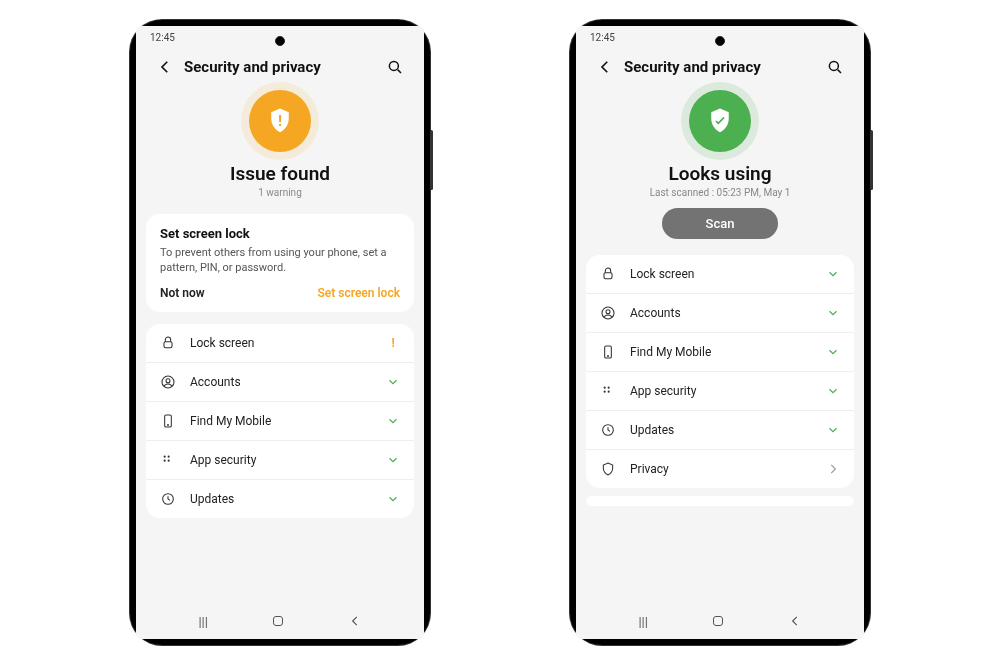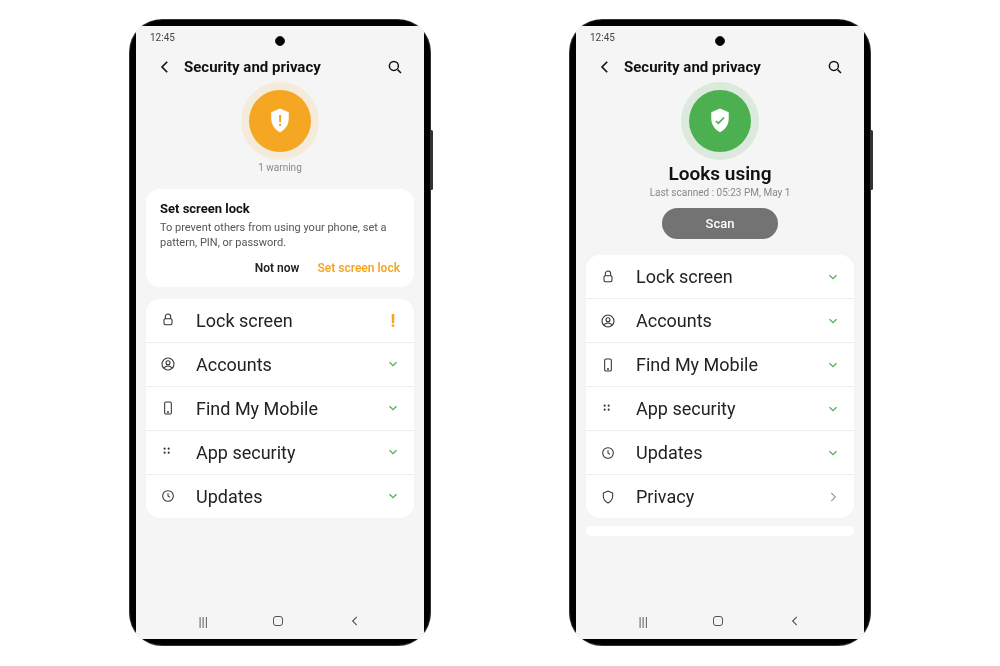--- a/index.html
+++ b/index.html
@@ -22,25 +22,25 @@
   .hero { text-align:center; padding: 4px 14px 10px; }
   .status-badge { width:62px; height:62px; border-radius:50%; margin:0 auto 10px; display:flex; align-items:center; justify-content:center; position:relative; }
   .status-badge.warn { background:#f5a623; box-shadow: 0 0 0 8px rgba(245,166,35,0.12); }
   .status-badge.ok { background:#4caf50; box-shadow: 0 0 0 8px rgba(76,175,80,0.15); }
   .status-title { font-size:19px; font-weight:600; color:#111; }
   .status-sub { font-size:10px; color:#888; margin-top:2px; }
   .scan-btn { margin-top:10px; display:inline-block; background:#737373; color:#fff; font-size:13px; font-weight:500; padding:8px 44px; border-radius:20px; }
   .card { background:#fff; margin:6px 10px; border-radius:14px; padding:12px 14px; }
   .card h3 { font-size:13px; font-weight:700; color:#111; margin-bottom:4px;}
   .card p { font-size:11px; color:#555; line-height:1.4; }
-  .card .actions { display:flex; justify-content:flex-end; gap:18px; margin-top:10px; font-size:12px; font-weight:600; }
+  .card .actions { display:flex; justify-content:space-between; gap:18px; margin-top:10px; font-size:12px; font-weight:600; }
   .card .actions .secondary { color:#222; }
   .card .actions .primary { color:#f5a623; }
   .list { background:#fff; margin:6px 10px; border-radius:14px; overflow:hidden; }
-  .row { display:flex; align-items:center; padding:11px 14px; border-bottom:1px solid #eee; font-size:18px; color:#222; gap:20px; }
+  .row { display:flex; align-items:center; padding:11px 14px; border-bottom:1px solid #eee; font-size:12px; color:#222; gap:14px; }
   .row:last-child { border-bottom:none; }
   .row .rlabel { flex:1; }
   .row-icon { width:16px; height:16px; display:flex; align-items:center; justify-content:center; color:#333; }
   .row-icon svg { width:16px; height:16px; }
   .status-icon { width:14px; text-align:center; }
   .status-icon.warn { color:#f5a623; font-weight:700; }
   .status-icon.ok { color:#4caf50; }
   .status-icon.chev { color:#888; }
   .section-label { font-size:10px; color:#999; padding:6px 22px 2px; }
   .nav { margin-top:auto; height:32px; display:flex; justify-content:space-around; align-items:center; padding:0 30px 4px; }
@@ -76,20 +76,21 @@
         </span>
       </div>
 
       <div class="hero">
         <div class="status-badge warn">
           <svg viewBox="0 0 24 24" width="30" height="30" fill="#fff">
               <path d="M12 2l7 3v5c0 5-3 9-7 11-4-2-7-6-7-11V5l7-3z"></path>
             </svg>
           <span style="position:absolute;color:#f5a623;font-weight:700;font-size:15px;">!</span>
         </div>
+        <div class="status-title">Issue found</div>
         <div class="status-sub">1 warning</div>
       </div>
 
       <div class="card">
         <h3>Set screen lock</h3>
         <p>To prevent others from using your phone, set a pattern, PIN, or password.</p>
         <div class="actions">
           <span class="secondary">Not now</span>
           <span class="primary">Set screen lock</span>
         </div>

